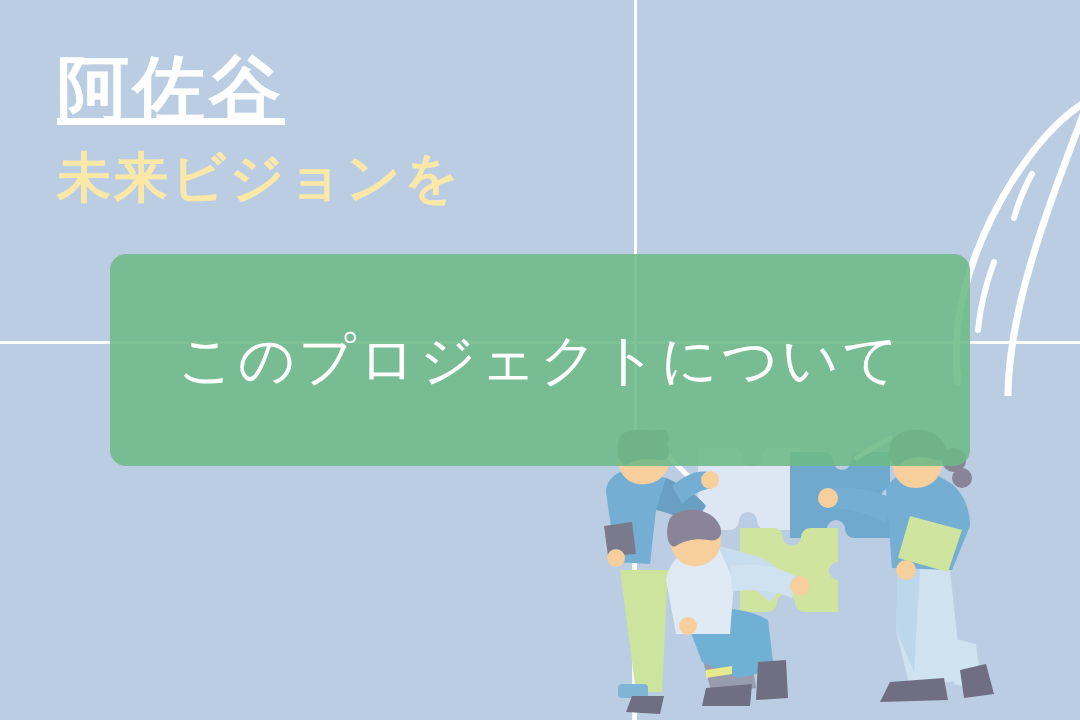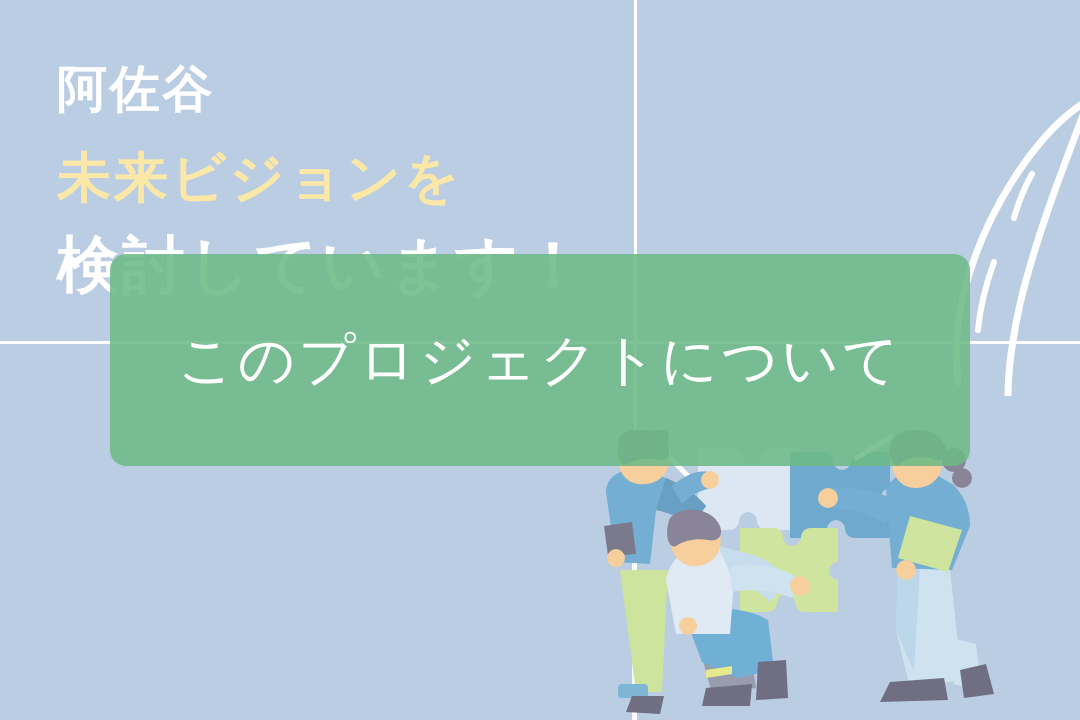--- a/index.html
+++ b/index.html
@@ -62,21 +62,21 @@
     width: 620px;
   }
   .hl {
     display: block;
     color: #ffffff;
     font-weight: 700;
     letter-spacing: 0.055em;
     white-space: nowrap;
     text-shadow: 0 0 1px rgba(255,255,255,0.25);
   }
-  .hl-1 { font-size: 50px; line-height: 86px; }
+  .hl-1 { font-size: 72px; line-height: 86px; text-decoration: underline; }
   .hl-2 { font-size: 76px; line-height: 92px; }
   .hl-3 { font-size: 66px; line-height: 88px; }
   .hl-4 { font-size: 54px; line-height: 90px; }
   .hl-5 { font-size: 62px; line-height: 86px; }
   .accent-yellow { color: #fbe8a6; }
 
   
   .banner {
     position: absolute;
     left: 110px;
@@ -112,21 +112,20 @@
   <svg class="leaf" viewBox="0 0 170 300" fill="none">
     <path d="M166 8 C 118 40, 68 118, 48 196 C 40 228, 38 256, 42 286" stroke="#ffffff" stroke-width="7" stroke-linecap="round" fill="none"></path>
     <path d="M169 14 C 150 64, 120 140, 104 208 C 96 244, 92 276, 92 300" stroke="#ffffff" stroke-width="7" stroke-linecap="round" fill="none"></path>
     <path d="M116 78 C 108 92, 102 108, 98 122" stroke="#ffffff" stroke-width="6" stroke-linecap="round" fill="none"></path>
     <path d="M78 166 C 70 188, 64 212, 62 234" stroke="#ffffff" stroke-width="6" stroke-linecap="round" fill="none"></path>
   </svg>
 
   <div class="headline">
     <span class="hl hl-1">阿佐谷</span>
     <span class="hl hl-4 accent-yellow">未来ビジョンを</span>
-    <span class="hl hl-5">検討しています！</span>
   </div>
 
   <svg class="illustration" viewBox="0 0 500 290">
 
     <rect x="52" y="0" width="4" height="290" fill="#ffffff" opacity="0.85"></rect>
 
     <g opacity="0.95">
       <path d="M118 18 h36 a9 9 0 0 1 9 9 a9 9 0 0 0 9 9 a9 9 0 0 0 9 -9 a9 9 0 0 1 9 -9 h30 v34
                a9 9 0 0 0 -9 9 a9 9 0 0 0 9 9 v30 h-34 a9 9 0 0 1 -9 -9 a9 9 0 0 0 -9 -9 a9 9 0 0 0 -9 9
                a9 9 0 0 1 -9 9 h-32 z" fill="#dde8f3"></path>

